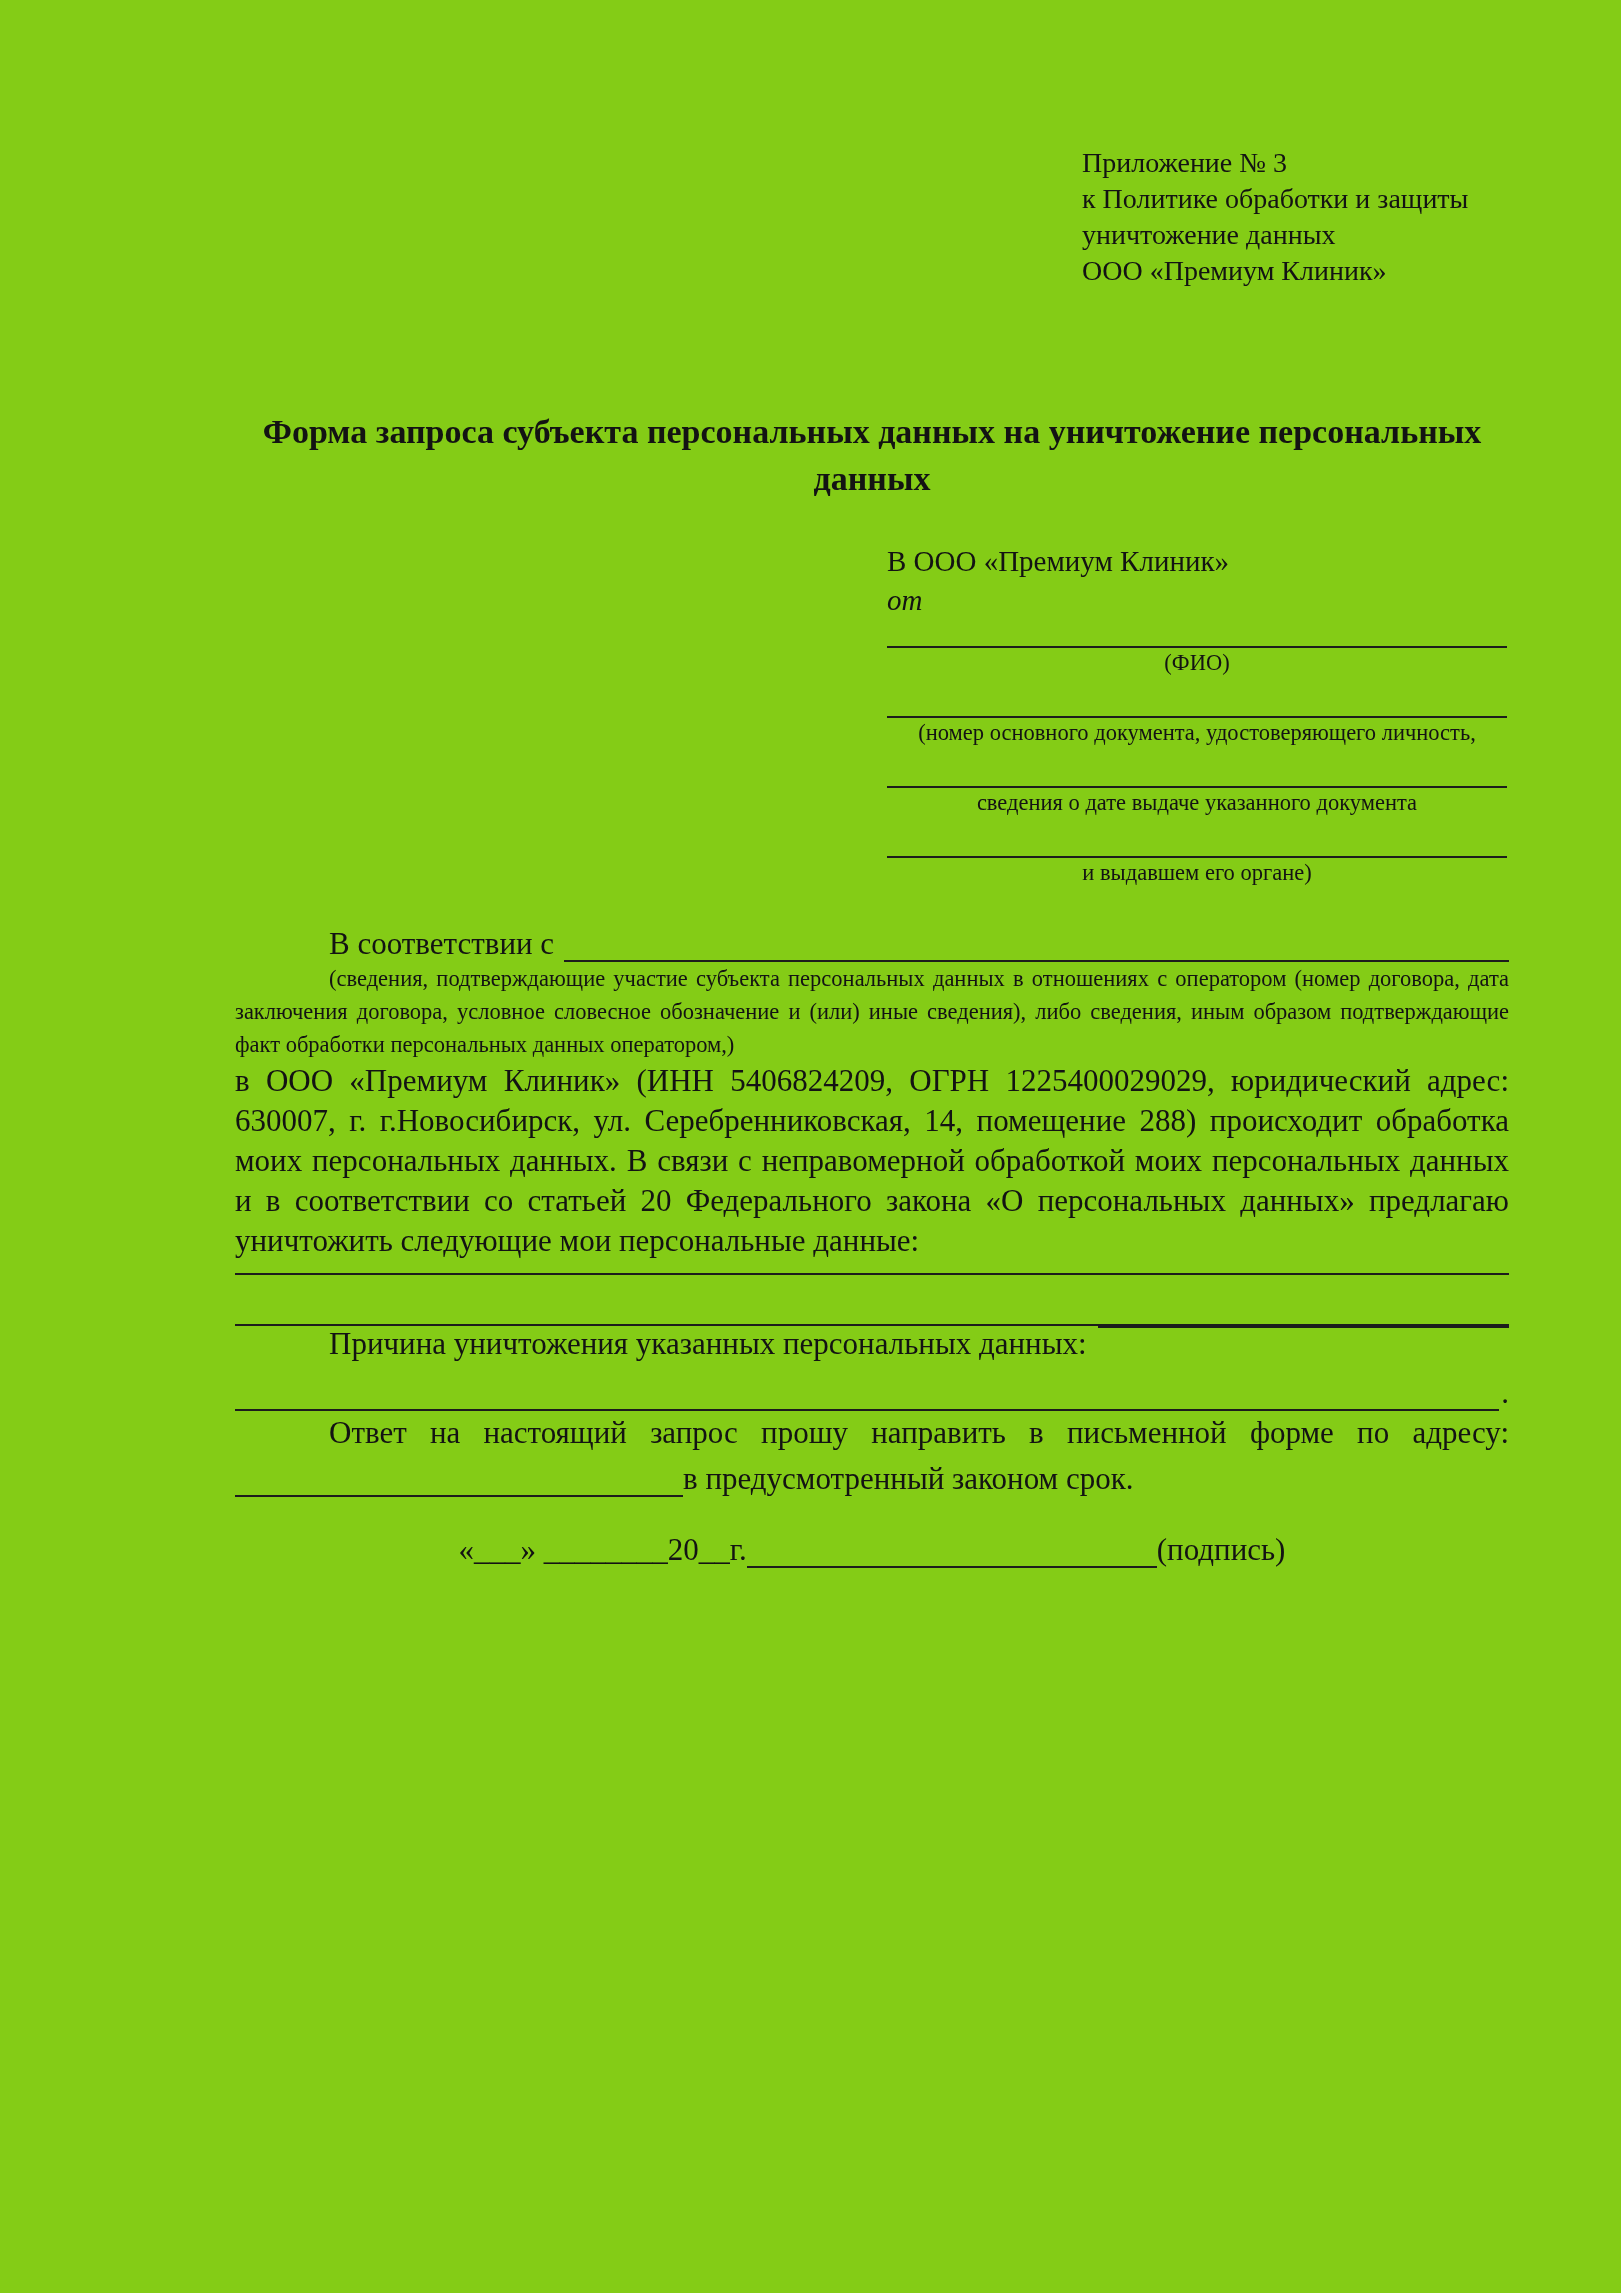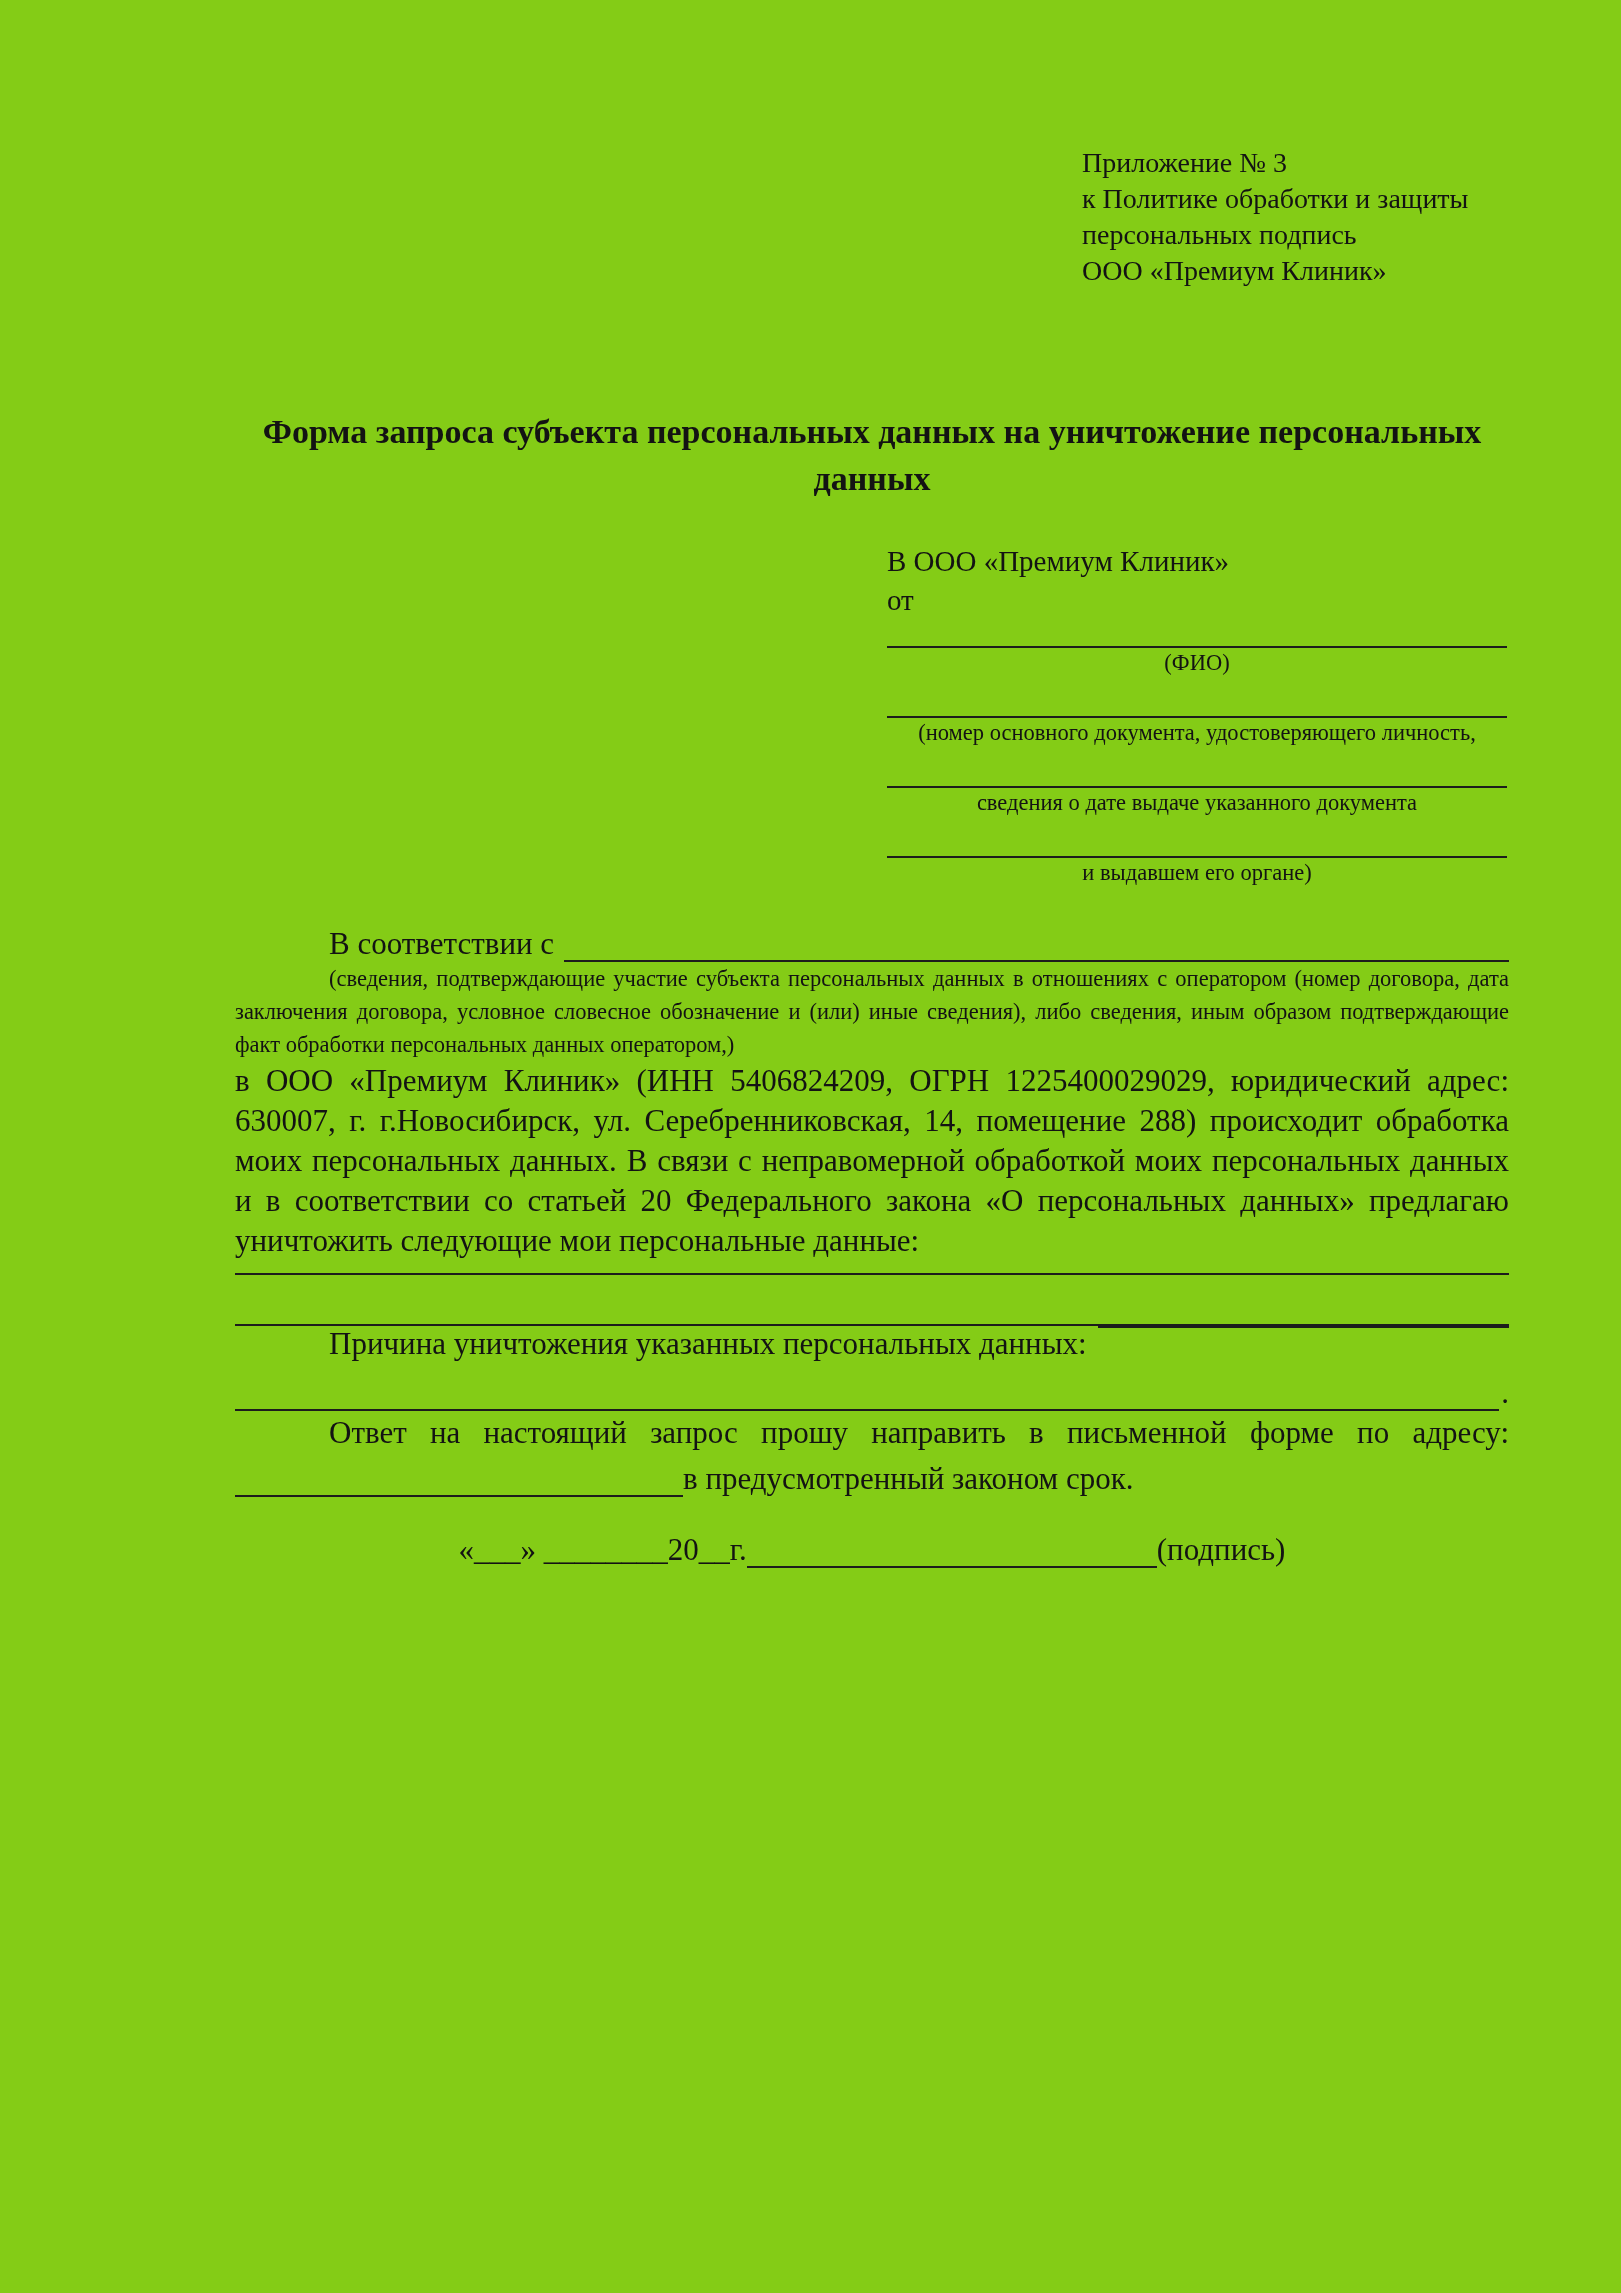--- a/index.html
+++ b/index.html
@@ -39,21 +39,21 @@
   
   .address-block {
     position: absolute;
     left: 887px;
     top: 543px;
     width: 620px;
     font-size: 29px;
     line-height: 37px;
   }
   .addr-org { height: 39px; }
-  .addr-from { height: 39px; }
+  .addr-from { height: 39px; font-style: italic; }
   .rule { border-bottom: 2.9px solid #1c1c1c; }
   .addr-rule-1 { height: 27.4px; }
   .addr-rule-n { height: 41px; }
   .addr-caption {
     font-size: 22.5px;
     line-height: 29px;
     height: 29px;
     text-align: center;
     white-space: nowrap;
   }
@@ -133,21 +133,21 @@
   .sig-caption { white-space: nowrap; }
 </style>
 </head>
 <body>
 
 <div class="page">
 
   <div class="header-block">
     <div>Приложение № 3</div>
     <div>к Политике обработки и защиты</div>
-    <div>персональных подпись</div>
+    <div>уничтожение данных</div>
     <div>ООО «Премиум Клиник»</div>
   </div>
 
   <div class="doc-title">Форма запроса субъекта персональных данных на уничтожение персональных данных</div>
 
   <div class="address-block">
     <div class="addr-org">В ООО «Премиум Клиник»</div>
     <div class="addr-from">от</div>
 
     <div class="rule addr-rule-1"></div>

